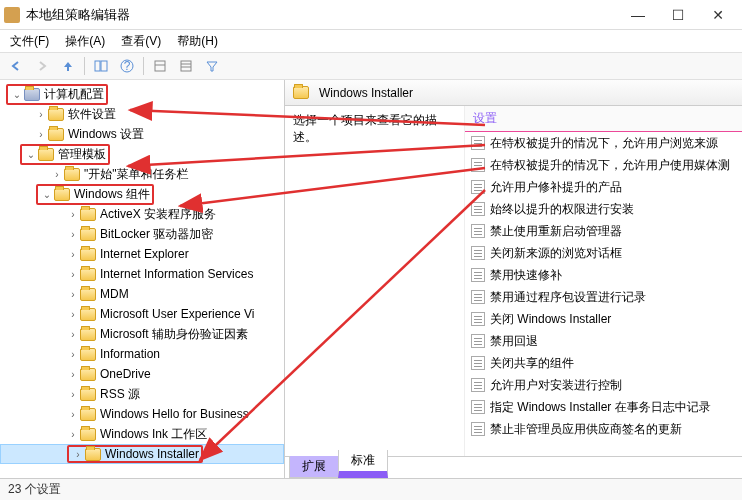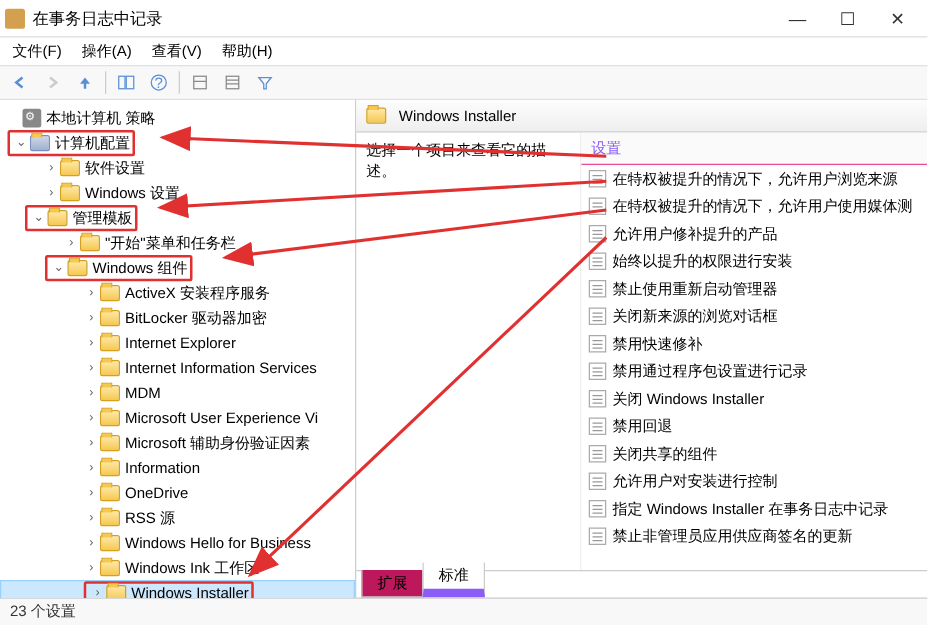--- a/index.html
+++ b/index.html
@@ -33,33 +33,33 @@
 .right-header { background: linear-gradient(#fdfdfd,#eee); border-bottom: 1px solid #ccc; padding: 4px 8px; display: flex; align-items: center; gap: 6px; height: 26px; }
 .right-body { flex: 1; display: flex; overflow: hidden; }
 .desc-col { width: 180px; border-right: 1px solid #eee; padding: 6px 8px; overflow: hidden; }
 .list-col { flex: 1; overflow-y: auto; overflow-x: hidden; }
 .list-header { padding: 4px 8px; border-bottom: 1px solid #ec4899; color: #8b5cf6; background: #fafafa; }
 .list-item { display: flex; align-items: center; padding: 0 6px; height: 22px; white-space: nowrap; cursor: default; }
 .setting-icon { width: 14px; height: 14px; border: 1px solid #aaa; margin-right: 5px; flex-shrink: 0; background: #fff; position: relative; }
 .setting-icon::after { content: ""; position: absolute; left: 2px; right: 2px; top: 3px; height: 1px; background: #999; box-shadow: 0 3px 0 #999, 0 6px 0 #999; }
 
 .tabs { height: 22px; border-top: 1px solid #ccc; display: flex; padding-left: 4px; align-items: flex-end; }
-.tab { padding: 2px 12px; border: 1px solid #ccc; border-top: none; background: #be185d; margin-right: -1px; cursor: default; }
+.tab { padding: 2px 12px; border: 1px solid #ccc; border-top: none; background: #c4b5fd; margin-right: -1px; cursor: default; }
 .tab.active { background: #fff; border-bottom: 7px solid #8b5cf6; position: relative; }
 
 .statusbar { height: 22px; border-top: 1px solid #ccc; display: flex; align-items: center; padding: 0 8px; background: #f8f8f8; color: #333; text-align: center; }
 
 .arrows { position: absolute; left: 0; top: 0; pointer-events: none; z-index: 50; }
 </style>
 </head>
 <body>
 
 <div class="titlebar">
   <div class="app-icon"></div>
-  <div class="title">在事务日志中记录</div>
+  <div class="title">本地组策略编辑器</div>
   <div class="winbtns">
     <div class="winbtn">—</div>
     <div class="winbtn">☐</div>
     <div class="winbtn">✕</div>
   </div>
 </div>
 
 <div class="menubar">
   <div class="menu-item">文件(F)</div>
   <div class="menu-item">操作(A)</div>
@@ -113,25 +113,20 @@
   <div class="toolbtn">
       <svg width="14" height="14">
         <path d="M2 3 L12 3 L8 8 L8 12 L6 12 L6 8 Z" fill="none" stroke="#5a8fd6"></path>
       </svg>
     </div>
 </div>
 
 <div class="content">
 
   <div class="tree-pane">
-    <div class="tree-node" style="padding-left:4px">
-      <span class="tree-toggle"></span>
-      <span class="policy-icon"></span>
-      <span>本地计算机 策略</span>
-    </div>
 
     <div class="tree-node" style="padding-left:6px">
       <span class="redbox" style="display:flex;align-items:center">
         <span class="tree-toggle">⌄</span>
         <span class="folder-icon" style="background:linear-gradient(#d0d8e8,#a0b0d0);border-color:#7890c0"></span>
         <span>计算机配置</span>
       </span>
     </div>
 
     <div class="tree-node" style="padding-left:34px">

